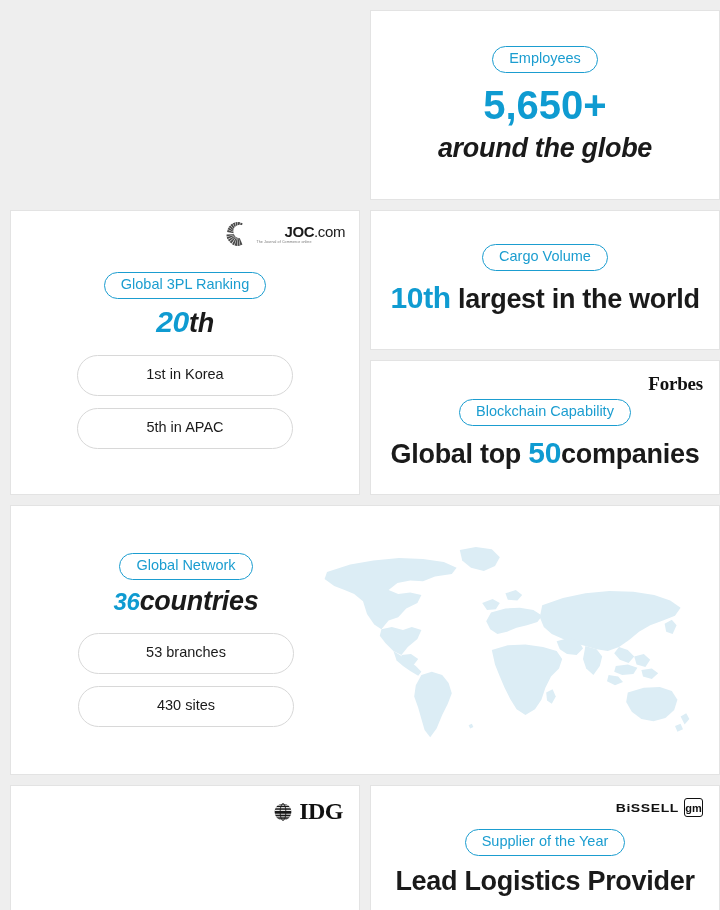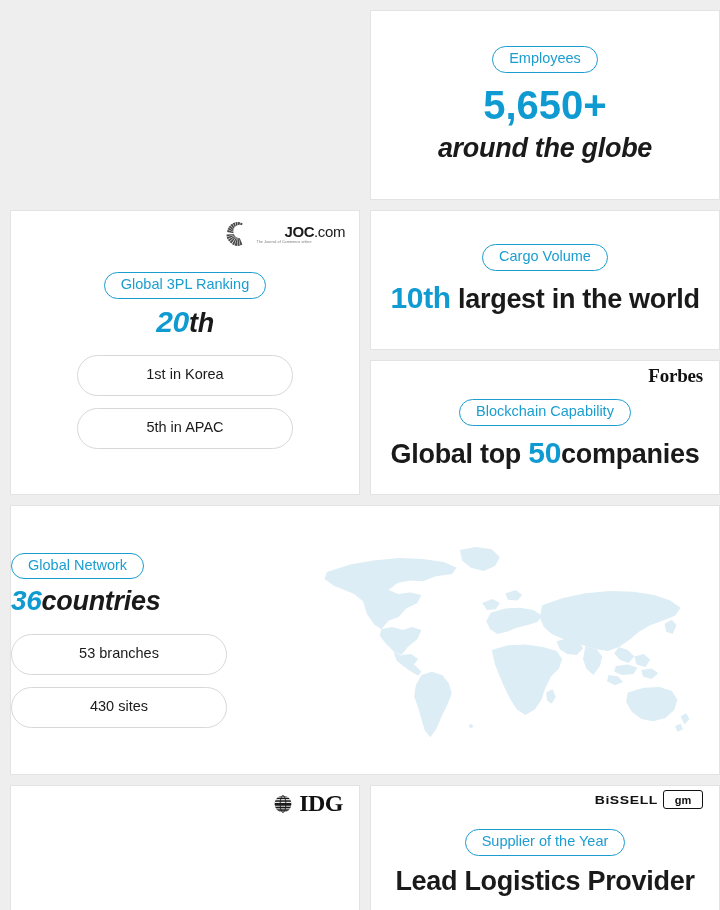--- a/index.html
+++ b/index.html
@@ -95,21 +95,21 @@
   .stack { display: flex; flex-direction: column; align-items: center; }
   .mt6  { margin-top: 6px; font-style: italic; }
   .mt8  { margin-top: 8px; }
   .mt10 { margin-top: 10px; }
   .mt14 { margin-top: 14px; }
   .mt16 { margin-top: 16px; }
 
   
   .logo {
     position: absolute;
-    top: 4px;
+    top: 12px;
     right: 16px;
     display: flex;
     align-items: center;
     gap: 5px;
   }
   .logo-joc { top: 10px; right: 14px; }
   .joc-text {
     font-family: "Liberation Sans", sans-serif;
     line-height: 1;
     text-align: left;
@@ -136,21 +136,21 @@
     font-family: "Liberation Sans", sans-serif;
     font-weight: bold;
     font-size: 14px;
     color: #111111;
     letter-spacing: 0.6px;
     transform: scaleY(0.78);
   }
   .gm-box {
     border: 1.6px solid #111111;
     border-radius: 3px;
-    width: 40px;
+    width: 19px;
     height: 19px;
     display: flex;
     align-items: center;
     justify-content: center;
     font-size: 11px;
     font-weight: bold;
     color: #111111;
     font-family: "Liberation Sans", sans-serif;
   }
 
@@ -158,21 +158,21 @@
   .c-network {
     flex-direction: row;
     align-items: center;
     justify-content: flex-start;
     padding-left: 0;
   }
   .net-left {
     width: 350px;
     display: flex;
     flex-direction: column;
-    align-items: flex-start;
+    align-items: center;
     z-index: 2;
   }
   .worldmap {
     position: absolute;
     left: 292px;
     top: 28px;
     width: 404px;
     height: 205px;
     z-index: 1;
   }
@@ -293,21 +293,21 @@
 
         <path d="M944 456 L958 448 L966 462 L954 476 Z"></path>
         <path d="M930 480 L944 474 L950 488 L936 494 Z"></path>
 
         <path d="M414 478 L422 474 L426 482 L418 486 Z"></path>
       </g>
     </svg>
     <div class="net-left">
       <span class="badge">Global Network</span>
       <div class="headline mt6">
-        <span class="hi" style="font-size:28px">36</span><span>countries</span>
+        <span class="hi" style="font-size:24px">36</span><span>countries</span>
       </div>
       <div class="mt16">
         <span class="chip">53 branches</span>
         <span class="chip">430 sites</span>
       </div>
     </div>
   </div>
 
   <div class="card c-cio">
     <div class="logo">

